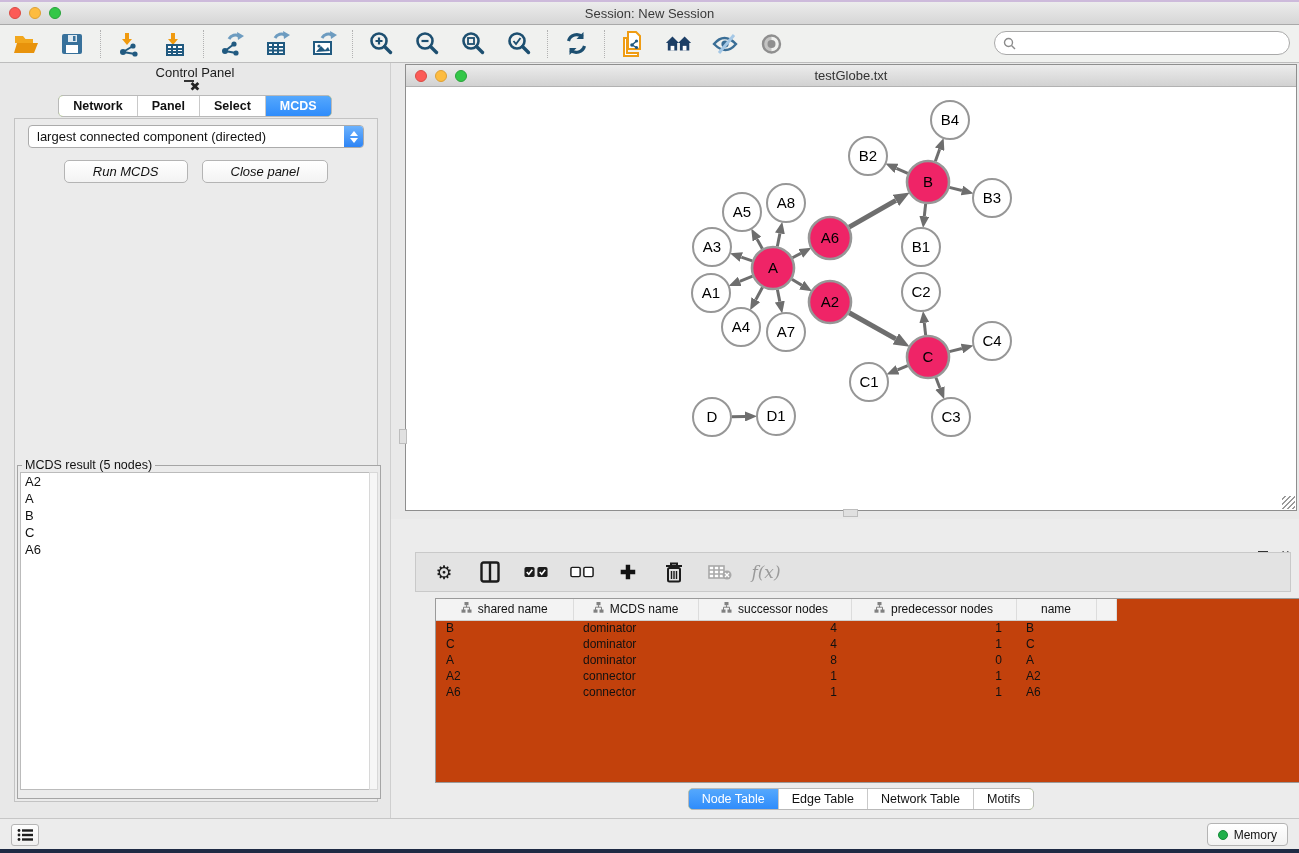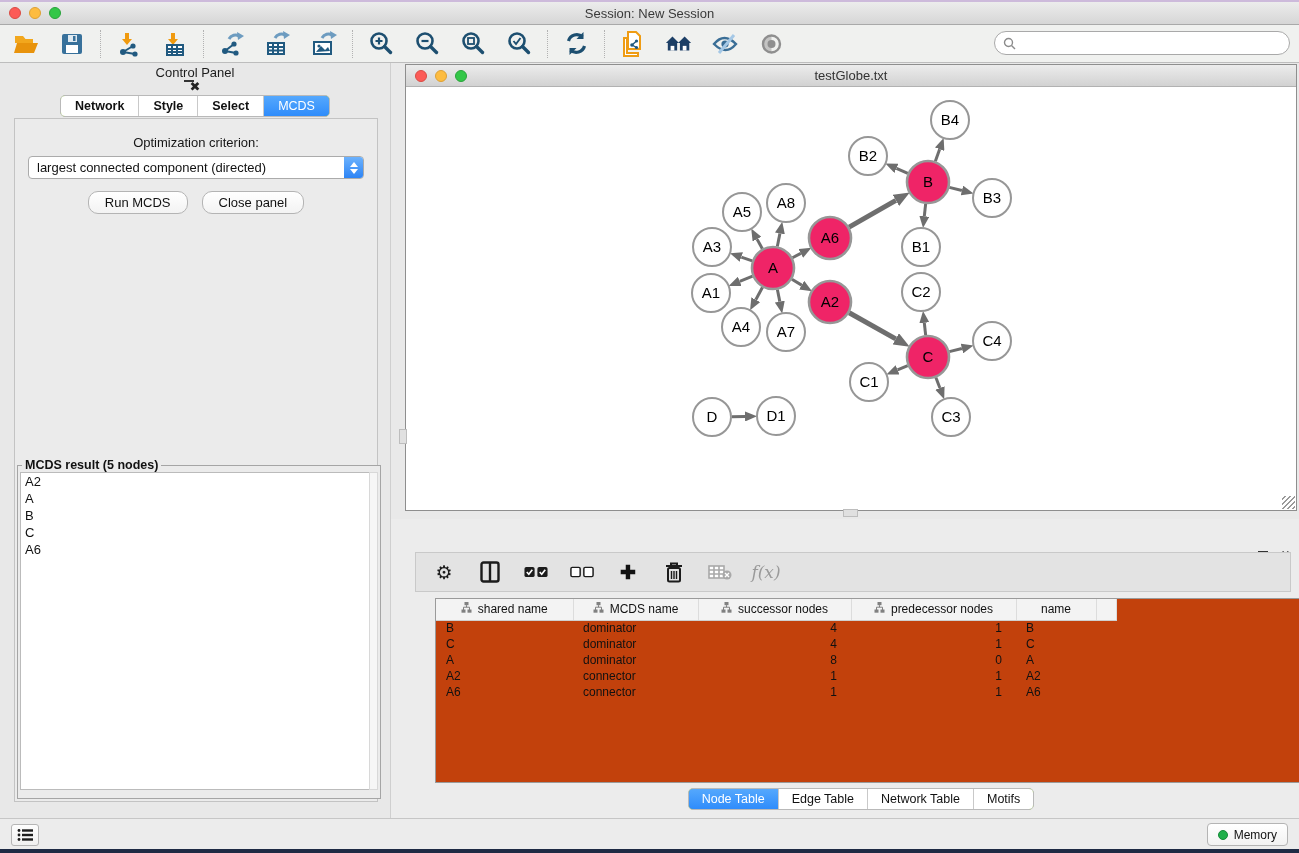--- a/index.html
+++ b/index.html
@@ -34,40 +34,40 @@
   .panel-head { height:28px; display:flex; align-items:center; padding:2px 10px 0 10px;flex-direction:column; }
   .panel-head .ptitle { font-size:13px; color:#1c1c1c; }
   .panel-head .spacer { flex:1; }
   .float-icon { width:10px; height:10px; border:1.5px solid #333; margin-right:12px; }
   .close-icon { font-size:13px; color:#222; line-height:10px; }
 
   .seg { display:flex; border:1px solid #b9b9b9; border-radius:5px; overflow:hidden; background:#84cc16; height:22px; }
   .seg .segbtn { display:flex; align-items:center; justify-content:center; font-size:12.5px; font-weight:bold;
     color:#111; background:#fff; border-right:1px solid #c9c9c9; padding:0 14px; }
   .seg .segbtn:last-child { border-right:none; }
-  .seg .segbtn.active { background:linear-gradient(#55a8fd,#2f8cfb); color:#fff; font-weight:normal; }
+  .seg .segbtn.active { background:linear-gradient(#55a8fd,#2f8cfb); color:#fff; font-weight:bold; }
   .cp-tabs { position:absolute; left:0; top:95px; width:390px; display:flex; justify-content:center; }
 
   .cp-content { position:absolute; left:14px; top:118px; width:364px; height:684px;
     background:#ebebeb; border:1px solid #c3c3c3; }
   .opt-label { margin-top:16px; text-align:center; font-size:13px; color:#151515; }
   .dropdown { margin:6px auto 0 auto; width:336px; height:23px; background:#fff; border:1px solid #ababab;
     border-radius:4px; display:flex; align-items:center; position:relative; }
   .dropdown .dval { flex:1; font-size:13px; padding-left:8px; color:#111; white-space:nowrap; }
   .dropdown .stepper { width:19px; height:21px; border-radius:0 3px 3px 0;
     background:linear-gradient(#6cb2fd,#2d84f5); display:flex; flex-direction:column; align-items:center; justify-content:center; gap:2px; }
   .arrow-up { width:0; height:0; border-left:4px solid transparent; border-right:4px solid transparent; border-bottom:5px solid #fff; }
   .arrow-dn { width:0; height:0; border-left:4px solid transparent; border-right:4px solid transparent; border-top:5px solid #fff; }
   .btnrow { margin-top:12px; display:flex; justify-content:center; gap:14px; }
-  .mac-btn { height:23px; padding:0 16px; background:linear-gradient(#ffffff,#f3f3f3); border:1px solid #b4b4b4;
-    border-radius:10px; font-size:13px; color:#111; display:flex; align-items:center; }
+  .mac-btn { height:23px; padding:0 28px; background:linear-gradient(#ffffff,#f3f3f3); border:1px solid #b4b4b4;
+    border-radius:5px; font-size:13px; color:#111; display:flex; align-items:center;font-style:italic; }
 
   fieldset.result { position:absolute; left:17px; top:458px; width:364px; height:341px;
     border:1px solid #a5a5a5; background:#ebebeb; }
-  fieldset.result legend { font-size:12.5px; color:#111; margin-left:4px; padding:0 3px;font-weight:bold; }
+  fieldset.result legend { font-size:12.5px; color:#111; margin-left:4px; padding:0 3px; }
   .listbox { position:absolute; left:2px; top:0px; width:352px; height:318px; background:#fff; border:1px solid #bbb; overflow:hidden; }
   .listbox .item { font-size:13px; color:#111; padding:1px 0 1px 4px; line-height:15px; }
   .list-scroll { position:absolute; right:2px; top:0; width:9px; height:318px; background:#f6f6f6; border:1px solid #d8d8d8; }
 
   
   .net-window { position:absolute; left:405px; top:64px; width:892px; height:447px;
     background:#fff; border:1px solid #8e8e8e; }
   .net-titlebar { height:22px; background:linear-gradient(#ececec,#d2d2d2); border-bottom:1px solid #b2b2b2;
     display:flex; align-items:center; position:relative; }
   .net-titlebar .title { position:absolute; left:0; right:0; text-align:center; font-size:13px; color:#333; }
@@ -288,28 +288,27 @@
     <span class="spacer"></span>
     <span class="float-icon"></span>
     <span class="close-icon">✖</span>
   </div>
 </div>
 <div class="vdivider"></div>
 
 <div class="cp-tabs">
   <div class="seg">
     <div class="segbtn">Network</div>
-    <div class="segbtn">Style</div>
+    <div class="segbtn">Panel</div>
     <div class="segbtn">Select</div>
     <div class="segbtn active">MCDS</div>
   </div>
 </div>
 
 <div class="cp-content">
-  <div class="opt-label">Optimization criterion:</div>
   <div class="dropdown">
     <span class="dval">largest connected component (directed)</span>
     <span class="stepper">
         <span class="arrow-up"></span>
         <span class="arrow-dn"></span>
       </span>
   </div>
   <div class="btnrow">
     <div class="mac-btn">Run MCDS</div>
     <div class="mac-btn">Close panel</div>

